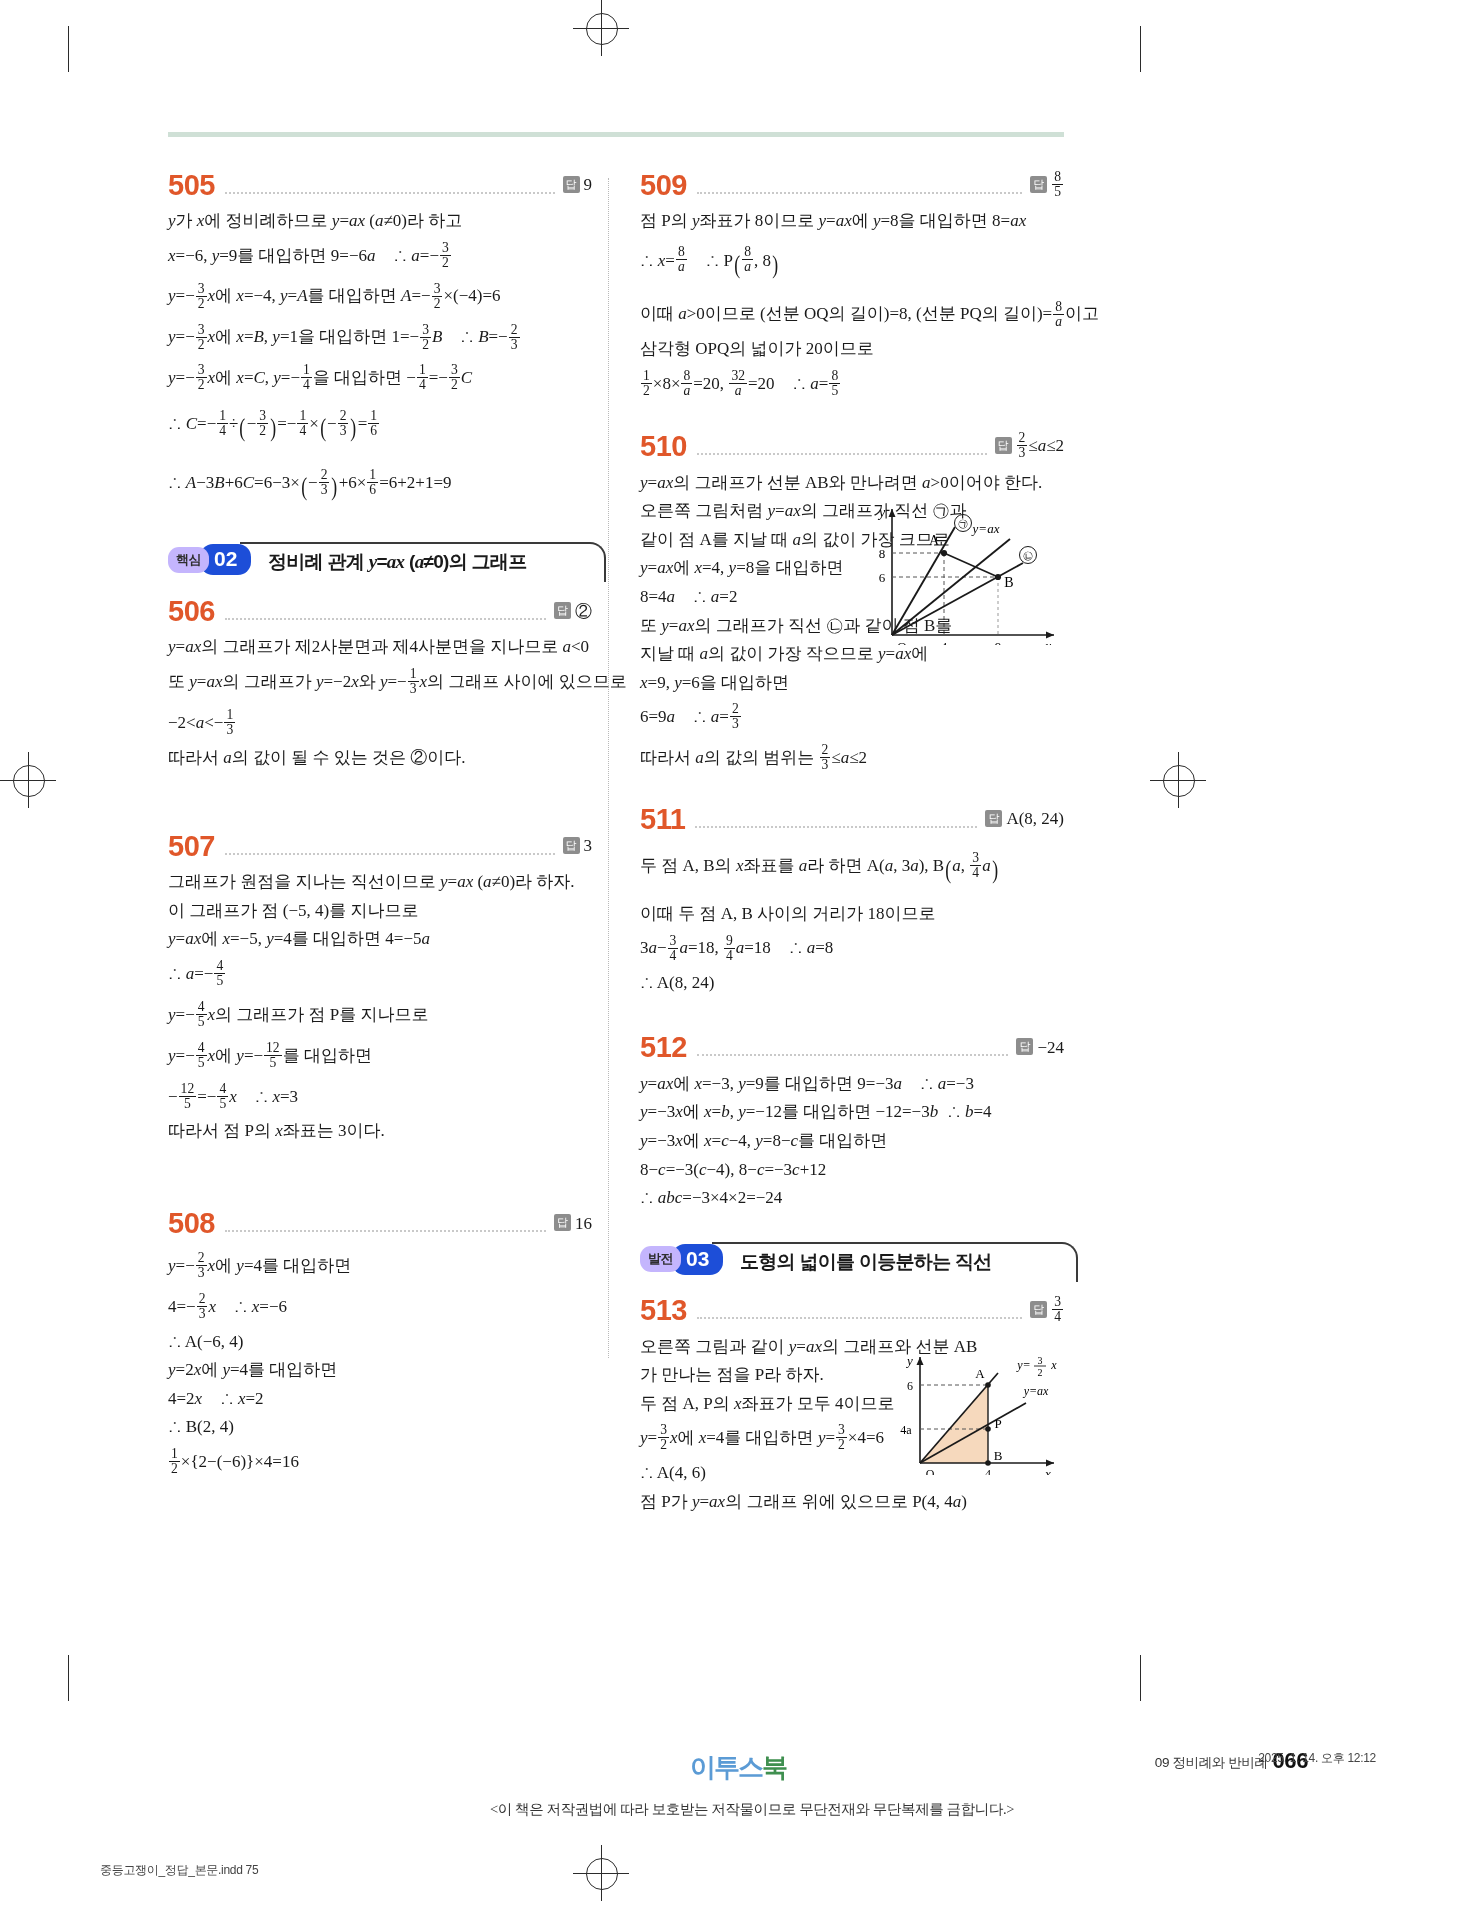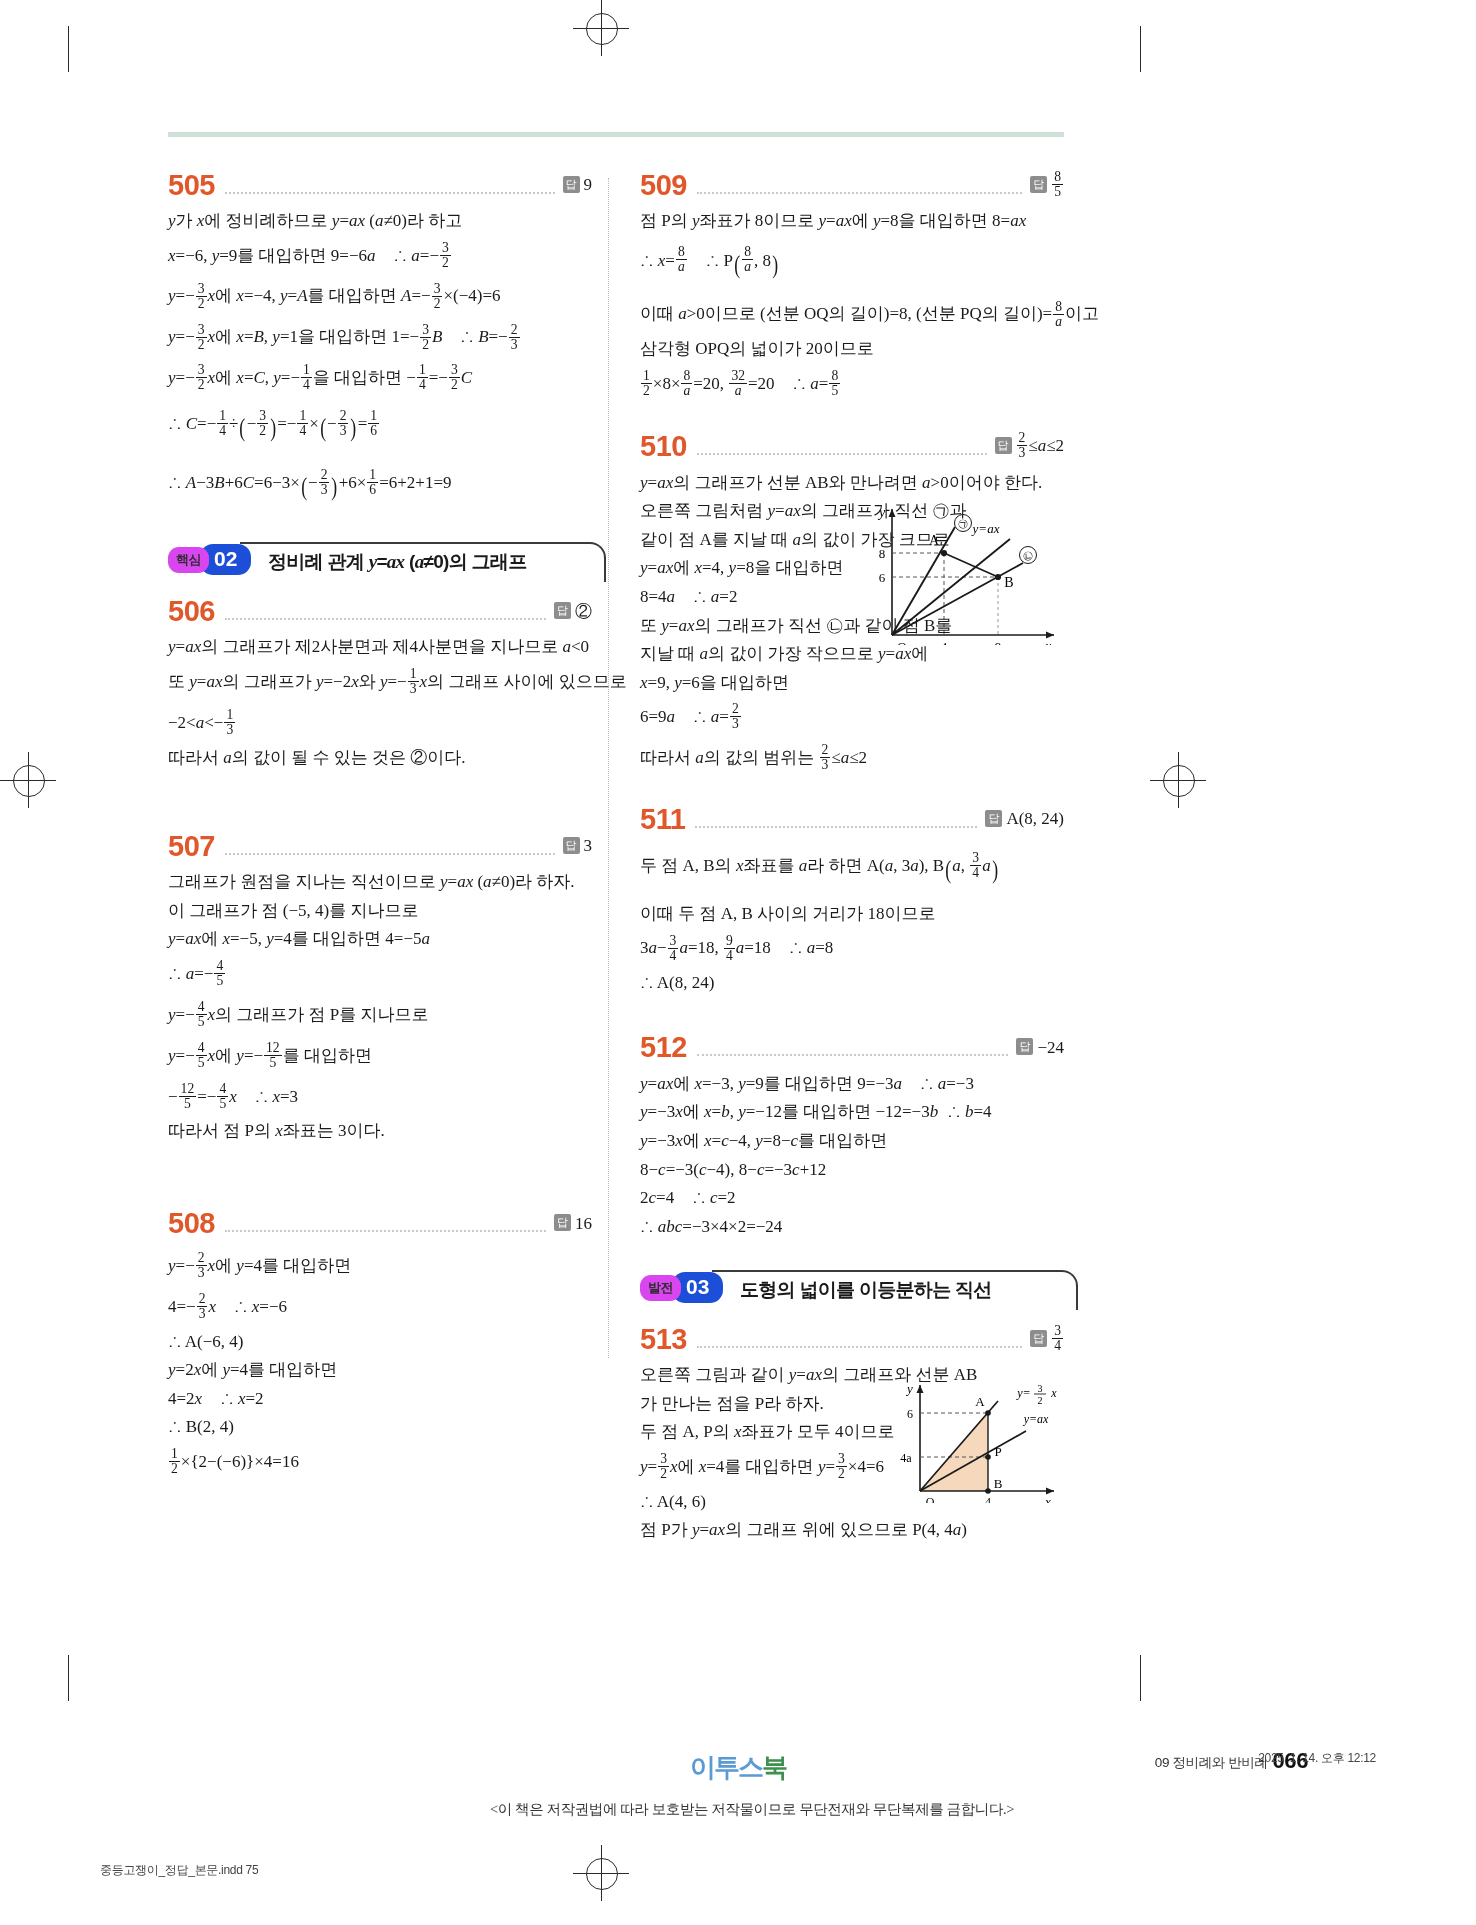--- a/index.html
+++ b/index.html
@@ -61,21 +61,21 @@
   .fr .d{display:block;border-top:1.1px solid #1a1a1a;padding:0 2px;}
   .par{display:inline-block;font-size:1.45em;vertical-align:-0.30em;
        font-family:"Liberation Serif",serif;transform:scaleX(0.72);}
 
   
   .sect{position:relative;margin:26px 0 14px;height:38px;}
   .sect-box{position:absolute;left:72px;right:-14px;top:0;height:38px;
     border-top:2px solid #3a3a3a;border-right:2px solid #3a3a3a;
     border-top-right-radius:16px;}
   .sect-pill{position:absolute;left:0;top:2px;display:flex;align-items:center;}
-  .pill-a{background:#d946ef;color:#2e2e2e;font-weight:bold;font-size:13px;
+  .pill-a{background:#c4b5fd;color:#2e2e2e;font-weight:bold;font-size:13px;
     font-family:"Liberation Sans","DejaVu Sans",sans-serif;
     padding:4px 8px;border-radius:11px;z-index:2;letter-spacing:-0.5px;}
   .pill-b{background:#1d4ed8;color:#fff;font-weight:bold;font-size:21px;
     font-family:"Liberation Sans","DejaVu Sans",sans-serif;
     padding:2px 14px 3px 14px;border-radius:13px;margin-left:-9px;
     line-height:1.25;}
   .sect-title{position:absolute;left:100px;top:7px;font-size:19px;
     font-weight:bold;white-space:nowrap;
     font-family:"Liberation Sans","DejaVu Sans",sans-serif;letter-spacing:-0.7px;}
   .sect-title i.v{font-family:"Liberation Serif",serif;font-style:italic;}
@@ -326,21 +326,20 @@
         <span class="ans">
           <span class="ans-badge">답</span>
           <span class="ans-val">−24</span>
         </span>
       </div>
       <div class="lines">
         <div class="ln"><i class="v">y</i>=<i class="v">ax</i>에 <i class="v">x</i>=−3, <i class="v">y</i>=9를 대입하면 9=−3<i class="v">a</i><span class="sp"></span>∴ <i class="v">a</i>=−3</div>
         <div class="ln"><i class="v">y</i>=−3<i class="v">x</i>에 <i class="v">x</i>=<i class="v">b</i>, <i class="v">y</i>=−12를 대입하면 −12=−3<i class="v">b</i><span class="sp-s"></span>∴ <i class="v">b</i>=4</div>
         <div class="ln"><i class="v">y</i>=−3<i class="v">x</i>에 <i class="v">x</i>=<i class="v">c</i>−4, <i class="v">y</i>=8−<i class="v">c</i>를 대입하면</div>
         <div class="ln">8−<i class="v">c</i>=−3(<i class="v">c</i>−4), 8−<i class="v">c</i>=−3<i class="v">c</i>+12</div>
-        <div class="ln">2<i class="v">c</i>=4<span class="sp"></span>∴ <i class="v">c</i>=2</div>
         <div class="ln">∴ <i class="v">abc</i>=−3×4×2=−24</div>
       </div>
     </div>
 
     <div class="sect" style="margin-top:30px;">
       <div class="sect-box"></div>
       <div class="sect-pill">
         <span class="pill-a">발전</span>
         <span class="pill-b">03</span>
       </div>

